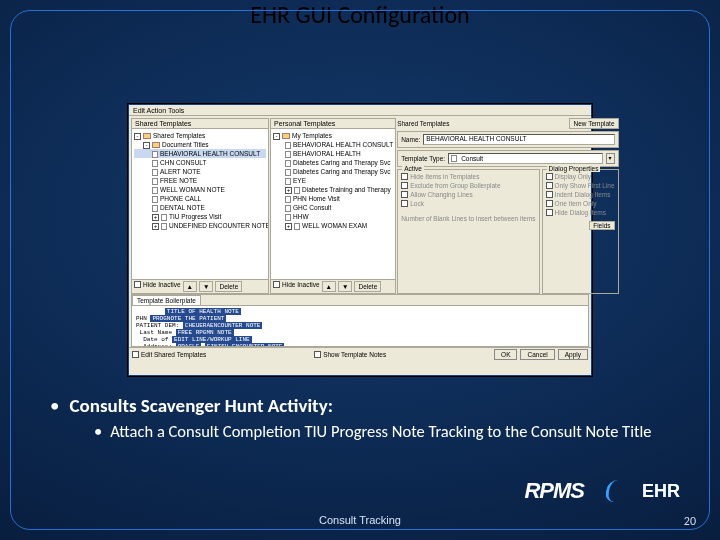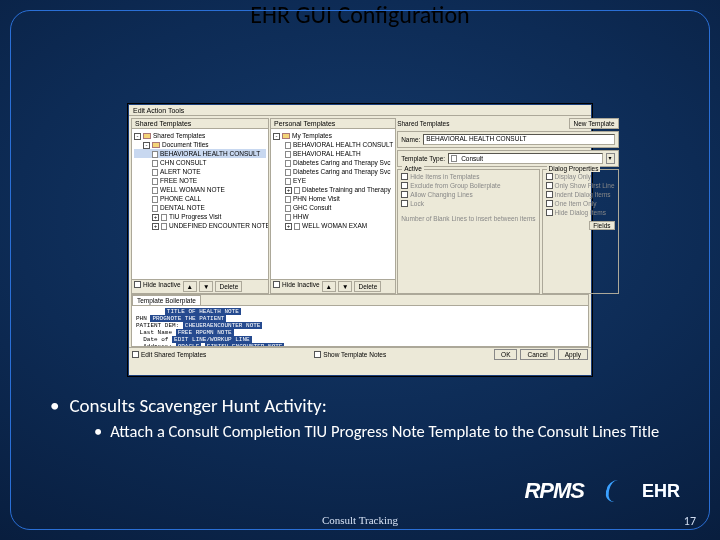--- a/index.html
+++ b/index.html
@@ -99,27 +99,27 @@
   .btn { background:#ece9d8; border:1px solid #888; padding:0 6px; height:11px; font-size:6.5px; line-height:9px; }
   .btns-right { display:flex; gap:3px; }
 
   
   .bullets {
     position: absolute; left: 50px; top: 394px; right: 50px;
     color: #fff; font-family: Calibri, Arial, sans-serif;
   }
   .blt1 { display:flex; gap:10px; font-size:19px; }
   .blt1 .dot { color:#fff; }
-  .blt1 .txt { color:#fff; }
+  .blt1 .txt { color:#fff;font-weight:bold; }
   .blt2 { display:flex; gap:8px; font-size:16.5px; margin-left:44px; margin-top:4px; line-height:1.25; }
   .blt2 .dot { color:#fff; }
 
   .footnote {
     position:absolute; left:0; right:0; bottom:14px;
-    text-align:center; color:#d7e3f5; font-size:11px; font-family:Liberation Serif, serif;
+    text-align:center; color:#d7e3f5; font-size:11px; font-family:Liberation Sans, sans-serif;
   }
   .pagenum {
     position:absolute; right:24px; bottom:12px; color:#d0dcf0; font-size:12px;
   }
 
   .logo {
     position:absolute; right:40px; bottom:36px;
     display:flex; align-items:center; gap:22px;
     font-family: Arial, sans-serif;
   }
@@ -289,25 +289,25 @@
     </div>
   </div>
 
   <div class="bullets">
     <div class="blt1">
       <span class="dot">•</span>
       <span class="txt">Consults Scavenger Hunt Activity:</span>
     </div>
     <div class="blt2">
       <span class="dot">•</span>
-      <span>Attach a Consult Completion TIU Progress Note Template to the Consult Lines Title</span>
+      <span>Attach a Consult Completion TIU Progress Note Tracking to the Consult Note Title</span>
     </div>
   </div>
 
   <div class="logo">
     <span class="logo-rpms">RPMS</span>
     <span class="logo-swoosh"></span>
     <span class="logo-ehr">EHR</span>
   </div>
 
   <div class="footnote">Consult Tracking</div>
-  <div class="pagenum">17</div>
+  <div class="pagenum">20</div>
 </div>
 
 </body></html>

